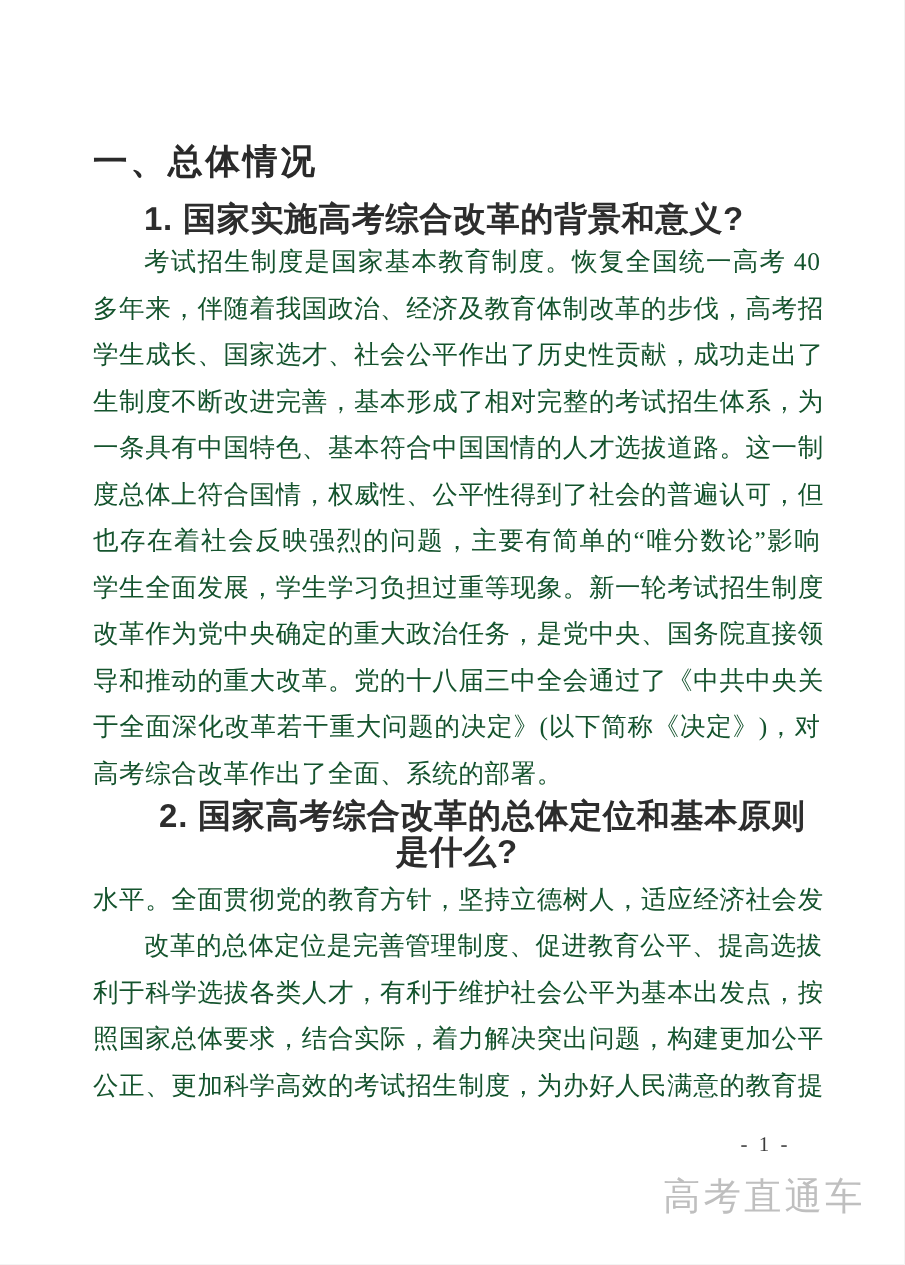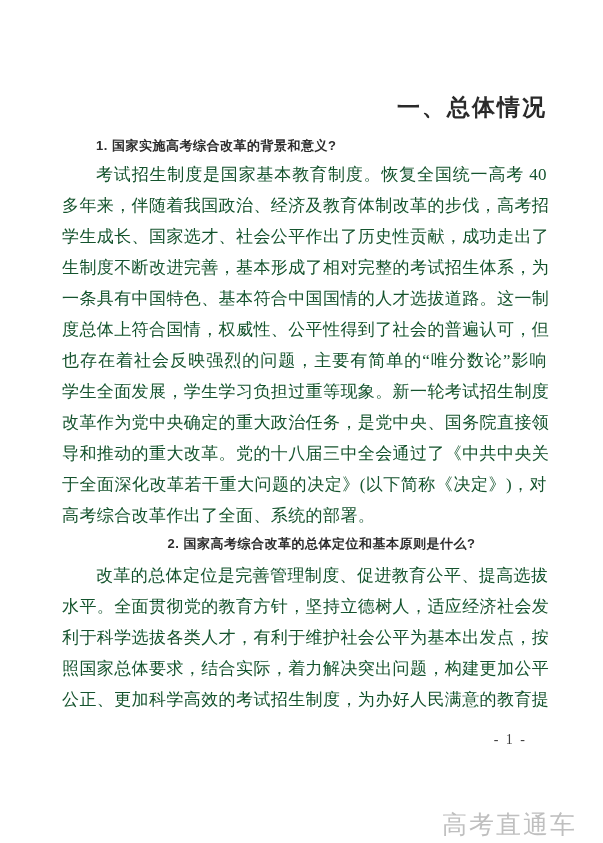--- a/index.html
+++ b/index.html
@@ -17,32 +17,32 @@
     font-family: "Liberation Serif", "DejaVu Serif", serif;
   }
   .content {
     position: absolute;
     top: 0;
     left: 62px;
     right: 56px;
   }
   .doc-title {
     margin-top: 92px;
-    text-align: right;
+    text-align: left;
     font-family: "Liberation Sans", "DejaVu Sans", sans-serif;
     font-weight: bold;
     font-size: 23px;
     line-height: 30px;
     color: #2a2a2a;
     letter-spacing: 2px;
   }
   .section-heading {
     font-family: "Liberation Sans", "DejaVu Sans", sans-serif;
     font-weight: bold;
-    font-size: 13px;
+    font-size: 22px;
     color: #2d2d2d;
     text-indent: 34px;
     letter-spacing: 0.5px;
   }
   .heading-1 { margin-top: 11px; line-height: 26px; }
   .heading-2 { margin-top: 1px;  line-height: 24px; text-align: center; }
   .para { margin: 0; }
   .para-2 { margin-top: 4px; }
   .line {
     font-size: 17px;
@@ -69,21 +69,20 @@
   }
   .watermark {
     position: absolute;
     top: 785px;
     right: 26px;
     font-size: 25px;
     line-height: 28px;
     color: #bfbfbf;
     letter-spacing: 2px;
     font-family: "Liberation Serif", "DejaVu Serif", serif;
-    margin-top: 26px;
   }
 </style>
 </head>
 <body>
 
 <div class="page">
   <div class="content">
 
     <div class="doc-title">一、总体情况</div>
 
@@ -100,22 +99,22 @@
       <div class="line">学生全面发展，学生学习负担过重等现象。新一轮考试招生制度</div>
       <div class="line">改革作为党中央确定的重大政治任务，是党中央、国务院直接领</div>
       <div class="line">导和推动的重大改革。党的十八届三中全会通过了《中共中央关</div>
       <div class="line">于全面深化改革若干重大问题的决定》(以下简称《决定》)，对</div>
       <div class="line short">高考综合改革作出了全面、系统的部署。</div>
     </div>
 
     <div class="section-heading heading-2">2. 国家高考综合改革的总体定位和基本原则是什么?</div>
 
     <div class="para para-2">
+      <div class="line">水平。全面贯彻党的教育方针，坚持立德树人，适应经济社会发</div>
       <div class="line first">改革的总体定位是完善管理制度、促进教育公平、提高选拔</div>
-      <div class="line">水平。全面贯彻党的教育方针，坚持立德树人，适应经济社会发</div>
       <div class="line">利于科学选拔各类人才，有利于维护社会公平为基本出发点，按</div>
       <div class="line">照国家总体要求，结合实际，着力解决突出问题，构建更加公平</div>
       <div class="line">公正、更加科学高效的考试招生制度，为办好人民满意的教育提</div>
     </div>
 
     <div class="page-number">- 1 -</div>
   </div>
 
   <div class="watermark">高考直通车</div>
 </div>

